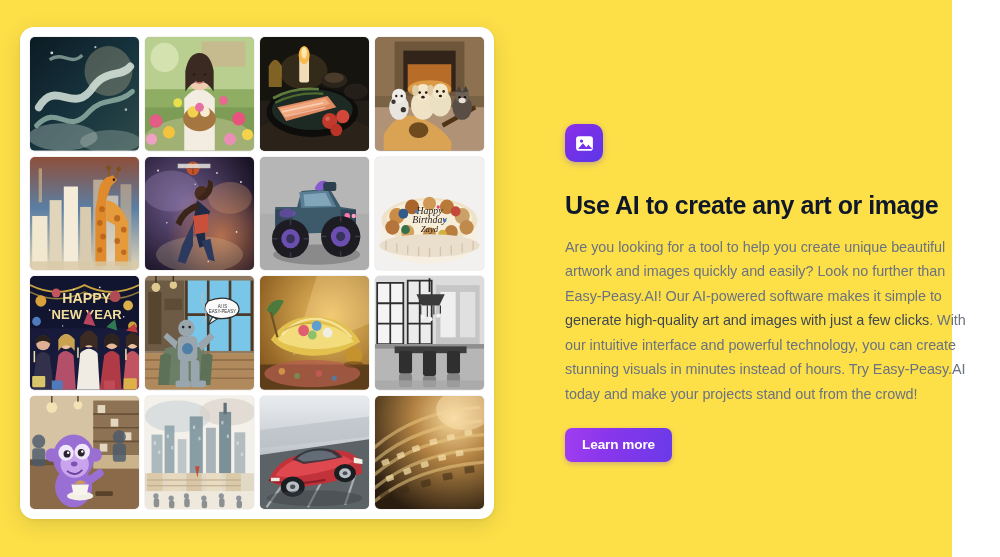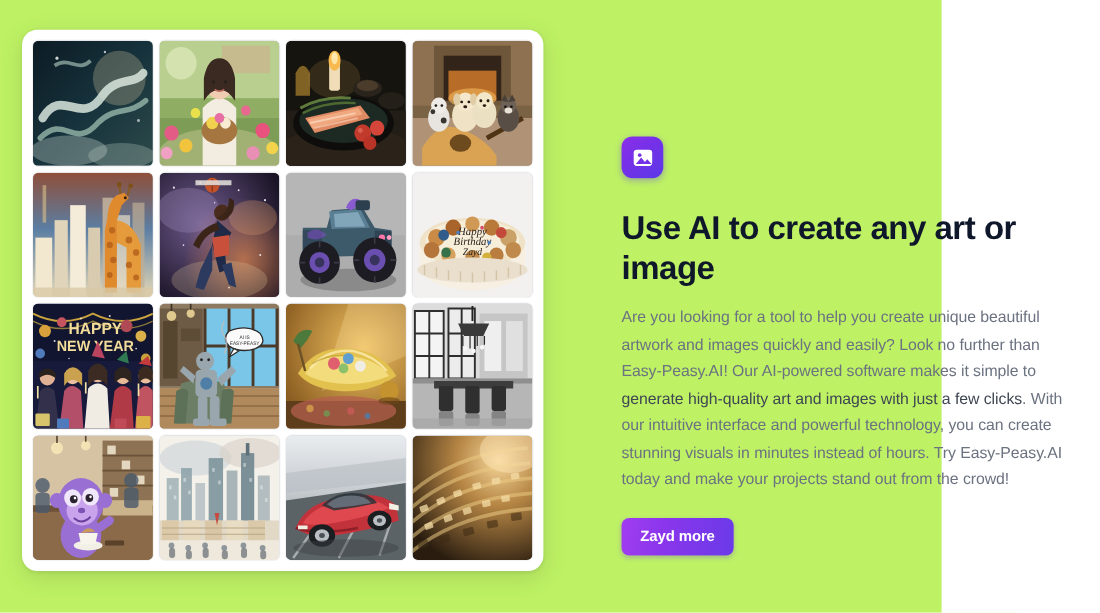--- a/index.html
+++ b/index.html
@@ -4,22 +4,22 @@
 <style>
   * { box-sizing: border-box; margin: 0; padding: 0; }
   html, body {
     width: 1000px; height: 557px;
     background: #ffffff;
     font-family: "Liberation Sans", sans-serif;
     overflow: hidden;
   }
   .page {
     position: relative;
-    width: 856px; height: 557px;
-    background: #bef264;
+    width: 952px; height: 557px;
+    background: #fde047;
     display: flex;
     align-items: flex-start;
   }
 
   
   .gallery-card {
     position: absolute;
     left: 20px; top: 27px;
     width: 474px; height: 492px;
     background: #ffffff;
@@ -54,21 +54,21 @@
     width: 38px; height: 38px;
     border-radius: 10px;
     background: linear-gradient(140deg, #8b2fe8 0%, #7431e8 45%, #5b38e6 100%);
     display: flex; align-items: center; justify-content: center;
     box-shadow: 0 2px 6px rgba(91,56,230,.35);
   }
   .promo-icon svg { display:block; }
 
   .promo-title {
     margin-top: 28px;
-    font-size: 30px;
+    font-size: 25px;
     line-height: 1.22;
     font-weight: 700;
     letter-spacing: -0.45px;
     color: #0f172a;
   }
   .promo-body {
     margin-top: 14px;
     font-size: 14.4px;
     line-height: 24.5px;
     color: #6b7280;
@@ -739,16 +739,16 @@
         <path d="M4.6 18.4 L10.2 11.6 L14 16.2 L16.4 13.4 L21 18.4 Z" fill="#7431e8"></path>
       </svg>
     </div>
 
     <h1 class="promo-title">Use AI to create any art or image</h1>
 
     <p class="promo-body">
       <span>Are you looking for a tool to help you create unique beautiful artwork and images quickly and easily? Look no further than Easy-Peasy.AI! Our AI-powered software makes it simple to </span><b>generate high-quality art and images with just a few clicks</b><span>. With our intuitive interface and powerful technology, you can create stunning visuals in minutes instead of hours. Try Easy-Peasy.AI today and make your projects stand out from the crowd!</span>
     </p>
 
-    <button class="learn-btn">Zayd more</button>
+    <button class="learn-btn">Learn more</button>
   </div>
 
 </div>
 
 </body></html>

